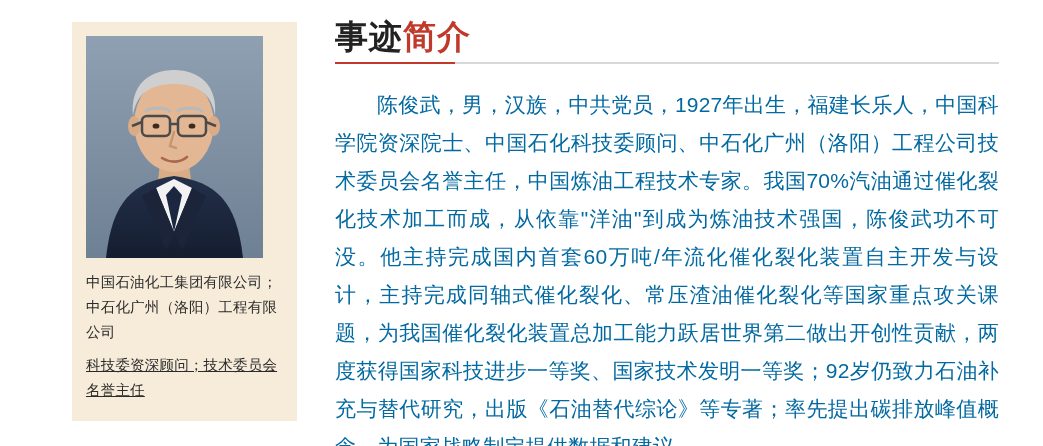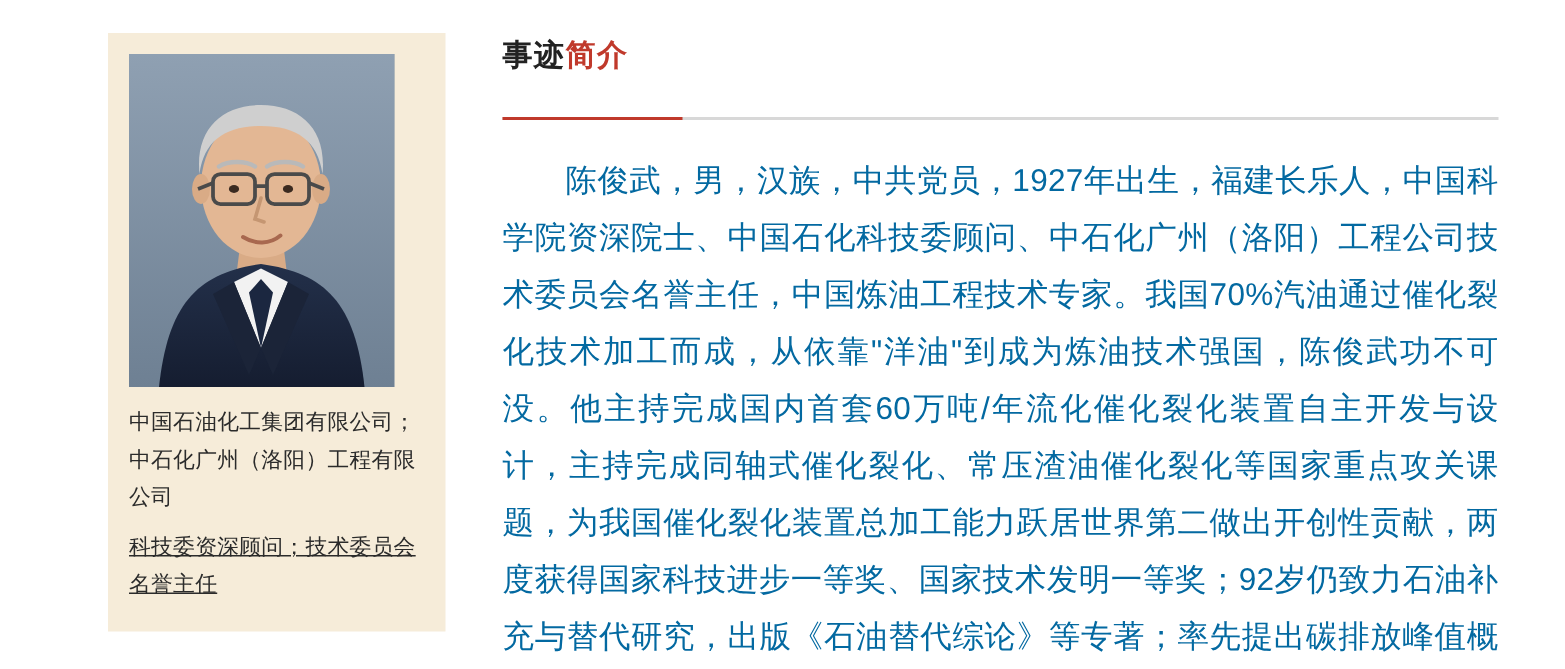--- a/index.html
+++ b/index.html
@@ -57,25 +57,25 @@
 
   
   .content {
     flex: 1 1 auto;
     margin-left: 38px;
     margin-top: 20px;
     padding-right: 44px;
     box-sizing: border-box;
   }
   .section-title {
-    font-size: 20px;
+    font-size: 33px;
     font-weight: bold;
     line-height: 34px;
     letter-spacing: 1px;
-    padding-bottom: 24px;
+    padding-bottom: 8px;
     position: relative;
     display: inline-block;
     text-align: right;
   }
   .section-title .t-dark {
     color: #222222;
   }
   .section-title .t-accent {
     color: #c0392b;
   }

